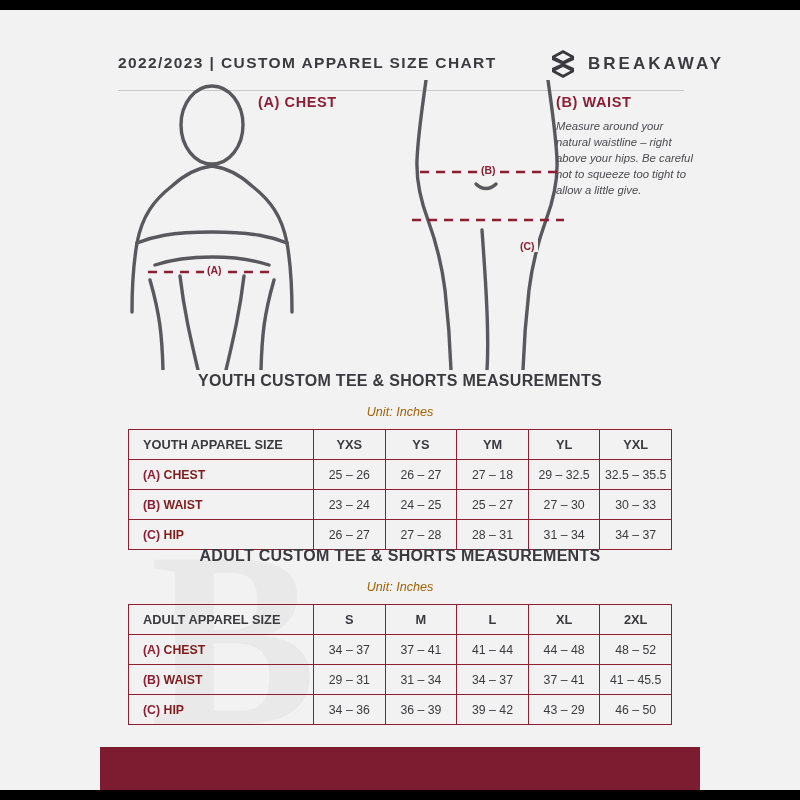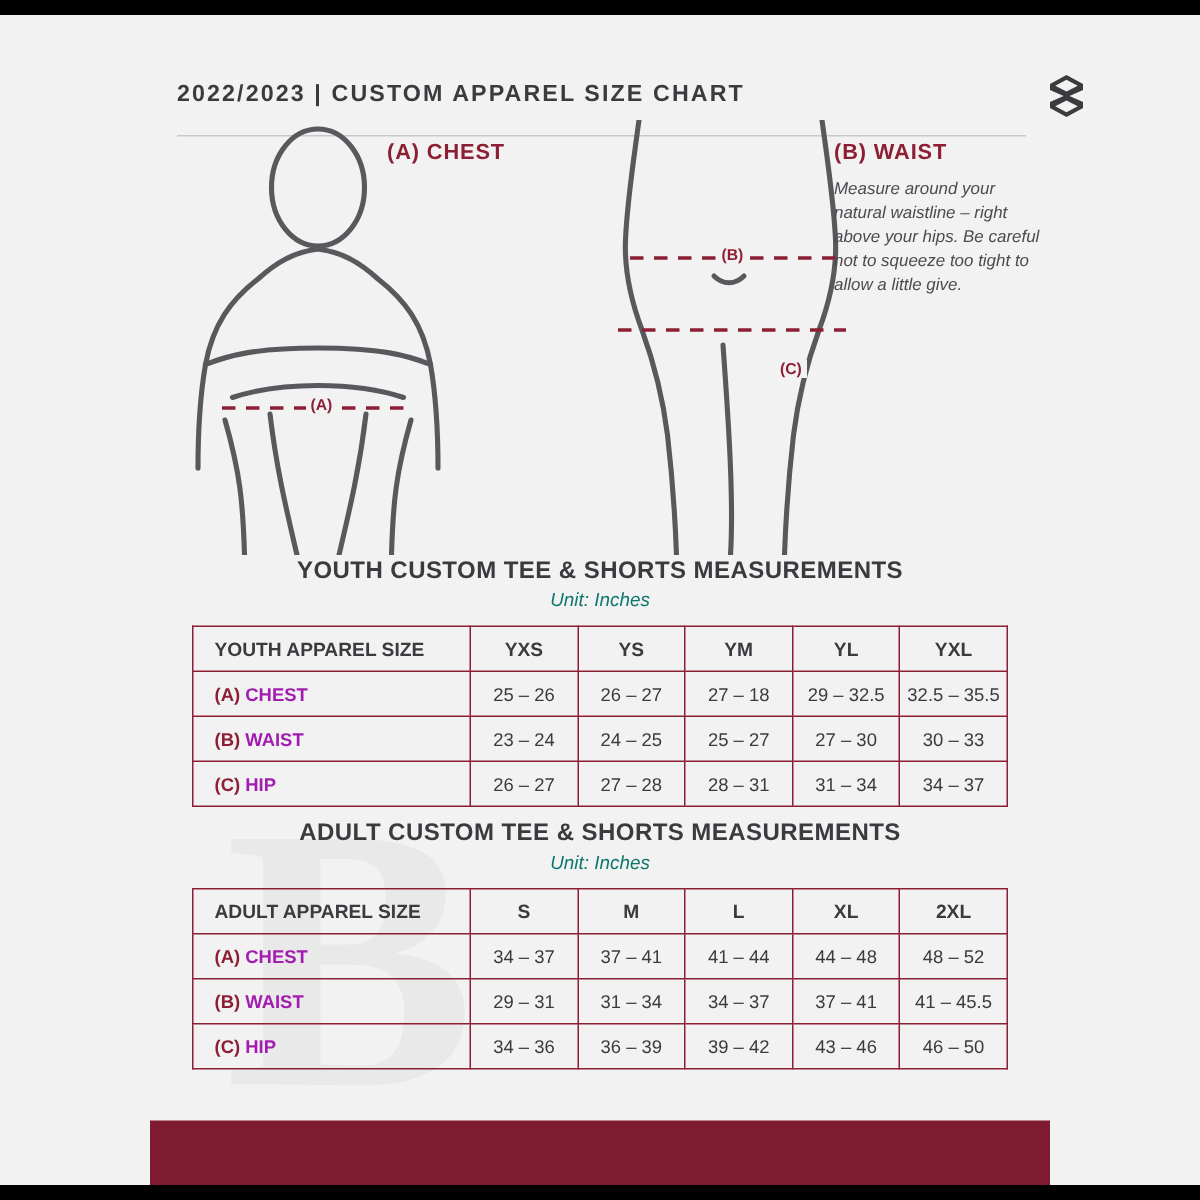--- a/index.html
+++ b/index.html
@@ -123,22 +123,22 @@
     font-size: 16px;
     font-weight: bold;
     letter-spacing: 0.3px;
     color: #3b3b3f;
     margin: 0;
   }
   .tbl-unit {
     text-align: center;
     font-size: 12.6px;
     font-style: italic;
-    color: #0f766e;
-    margin: 3px 0 10px 0;
+    color: #a16207;
+    margin: 15px 0 10px 0;
   }
   table.sizes {
     border-collapse: collapse;
     width: 544px;
     table-layout: fixed;
   }
   table.sizes th, table.sizes td {
     border: 1px solid #8d1f35;
     height: 29px;
     font-size: 12.3px;
@@ -152,21 +152,21 @@
     padding-left: 14px;
     font-weight: bold;
     width: 170px;
   }
   table.sizes th {
     font-weight: bold;
     font-size: 12.8px;
   }
   table.sizes td.val { font-weight: normal; }
   .abbr { color: #8d1f35; font-weight: bold; }
-  .rowlabel { font-weight: bold; color: #a21caf; }
+  .rowlabel { font-weight: bold; color: #7f1d1d; }
   
   .bottom-bar {
     position: absolute;
     left: 100px;
     top: 737px;
     width: 600px;
     height: 43px;
     background: #7d1b30;
   }
 </style>
@@ -181,20 +181,21 @@
     <div class="header">
       <div class="header-title">2022/2023  |  CUSTOM APPAREL SIZE CHART</div>
       <div class="brand">
         <span class="brand-mark">
           <svg width="26" height="28" viewBox="0 0 26 28">
             <path d="M13 0 L24 6 L24 10 L15 14 L24 18 L24 22 L13 28 L2 22 L2 18 L11 14 L2 10 L2 6 Z" fill="#3b3b3f"></path>
             <path d="M13 3.2 L20.5 7.2 L13 11 L5.5 7.2 Z" fill="#f2f2f2"></path>
             <path d="M13 17 L20.5 20.8 L13 24.8 L5.5 20.8 Z" fill="#f2f2f2"></path>
           </svg>
         </span>
+        <span class="brand-name">BREAKAWAY</span>
       </div>
       <div class="header-rule"></div>
     </div>
 
     <div class="figures">
 
       <svg width="260" height="290" style="position:absolute;left:110px;top:0;">
         <g fill="none" stroke="#58585d" stroke-width="3.4" stroke-linecap="round" stroke-linejoin="round">
           <ellipse cx="102" cy="45" rx="31" ry="39"></ellipse>
           <path d="M102 86 C 86 88, 74 95, 62 106 C 44 120, 32 136, 27 163
@@ -325,21 +326,21 @@
           <td class="val">41 – 45.5</td>
         </tr>
         <tr>
           <td class="rowhead">
             <span class="abbr">(C)</span>
             <span class="rowlabel">HIP</span>
           </td>
           <td class="val">34 – 36</td>
           <td class="val">36 – 39</td>
           <td class="val">39 – 42</td>
-          <td class="val">43 – 46</td>
+          <td class="val">43 – 29</td>
           <td class="val">46 – 50</td>
         </tr>
       </tbody>
         </table>
     </div>
 
     <div class="bottom-bar"></div>
   </div>
 </div>
 

